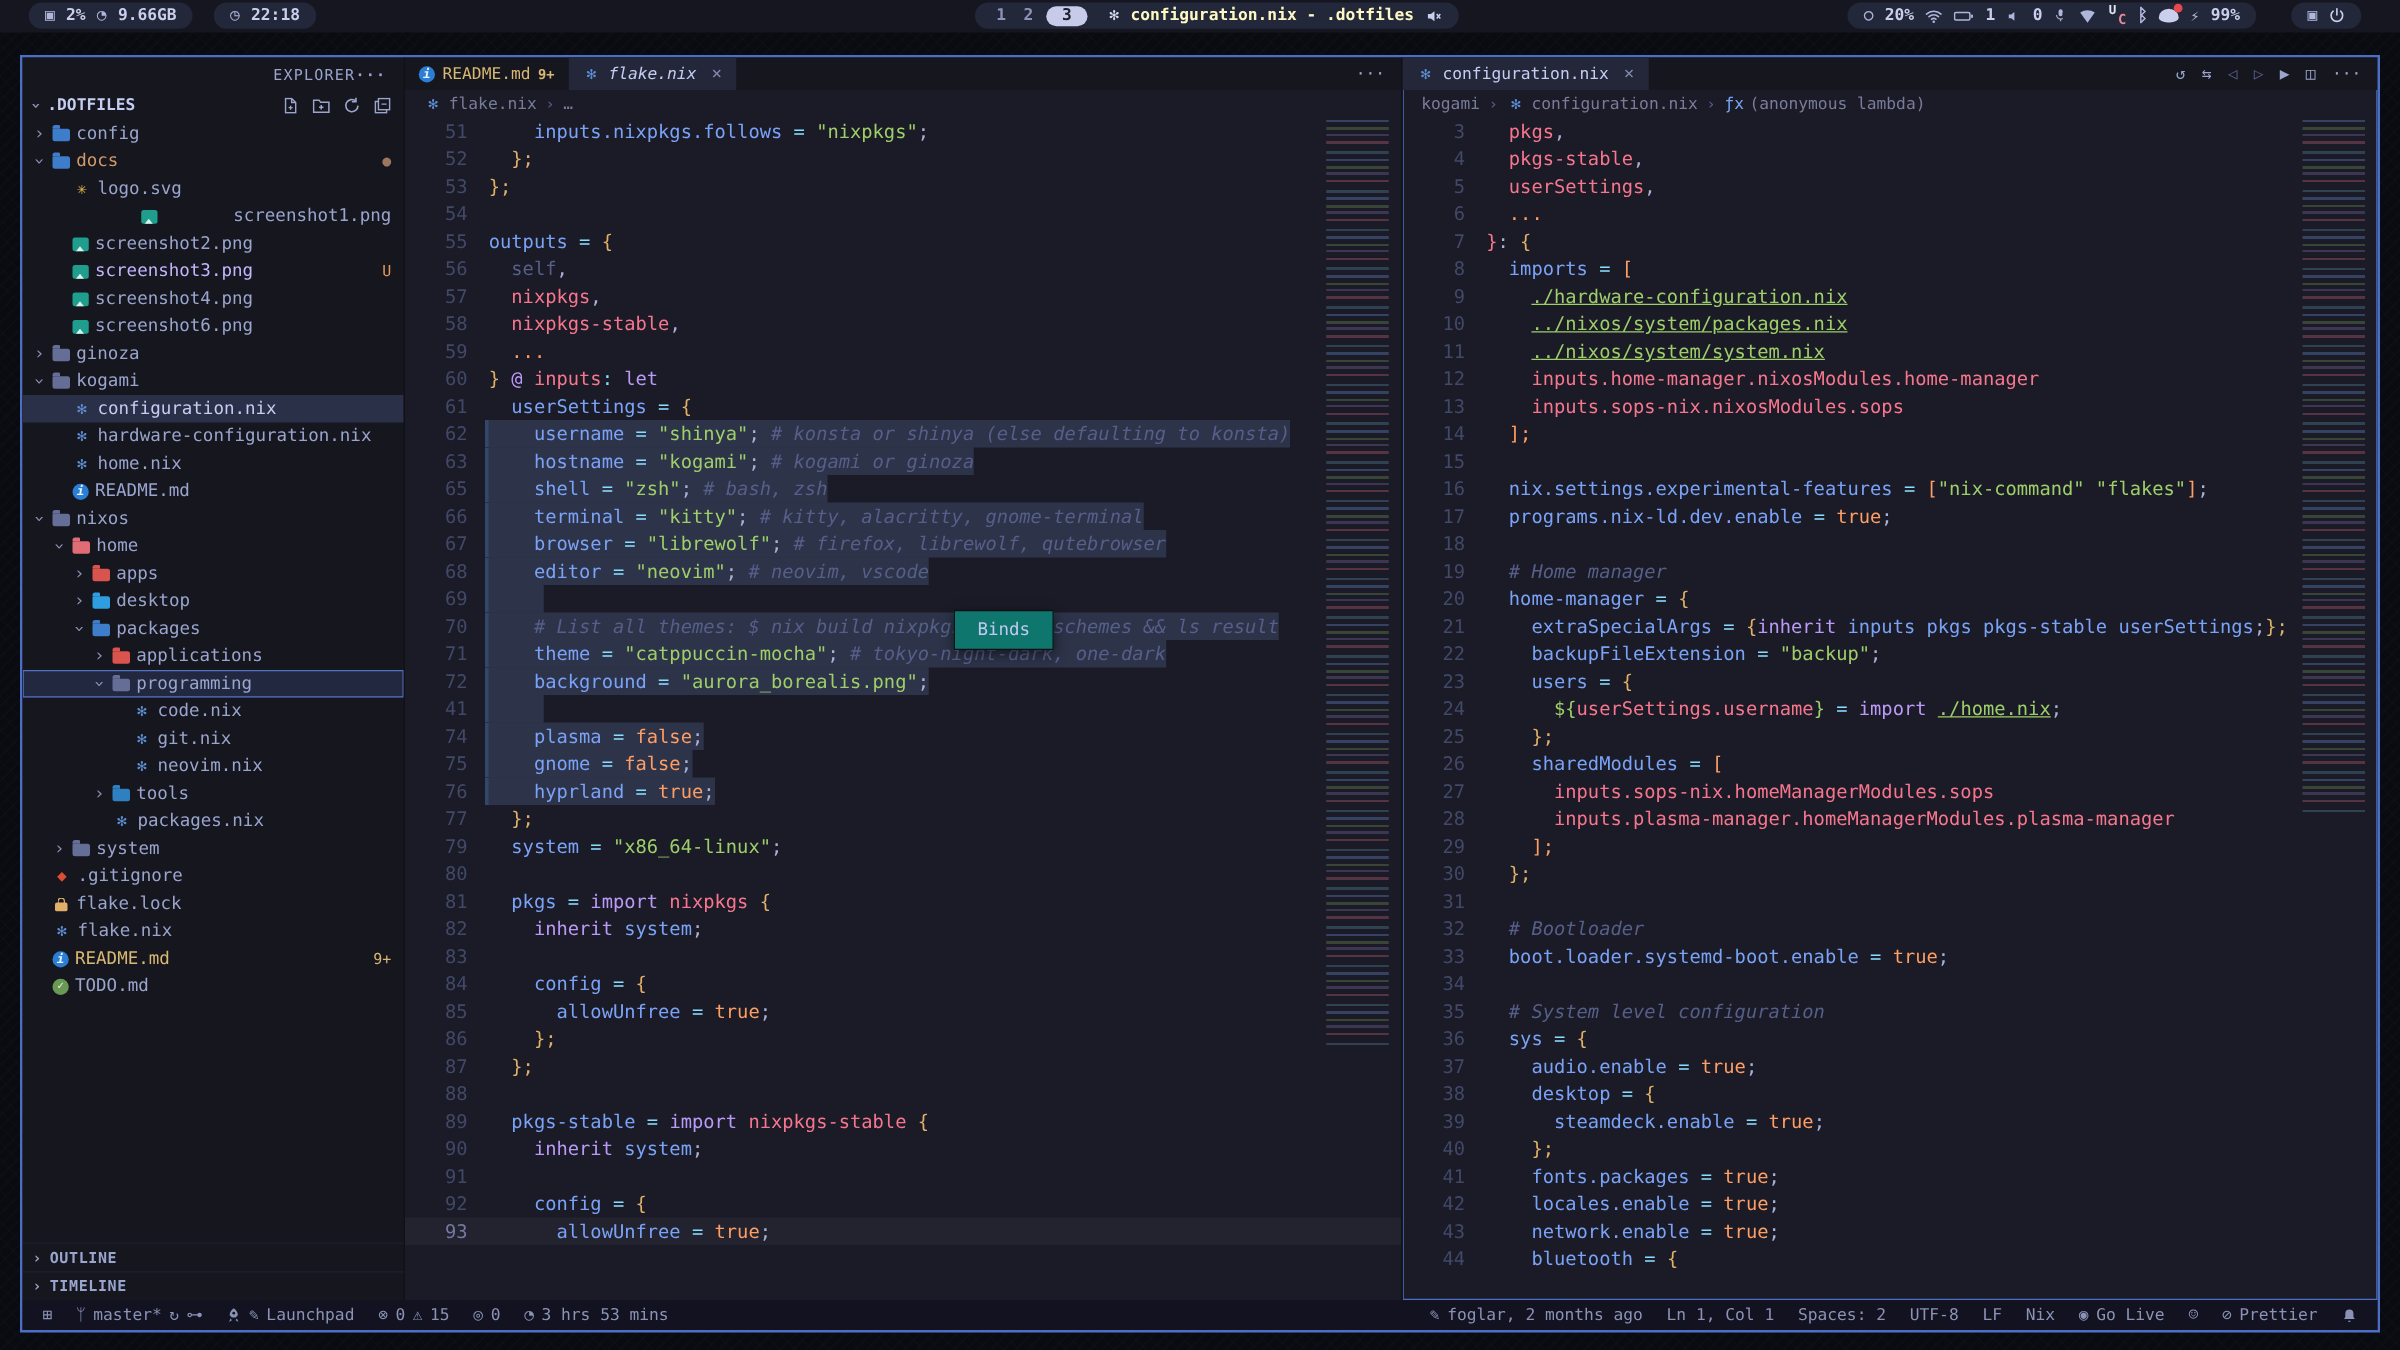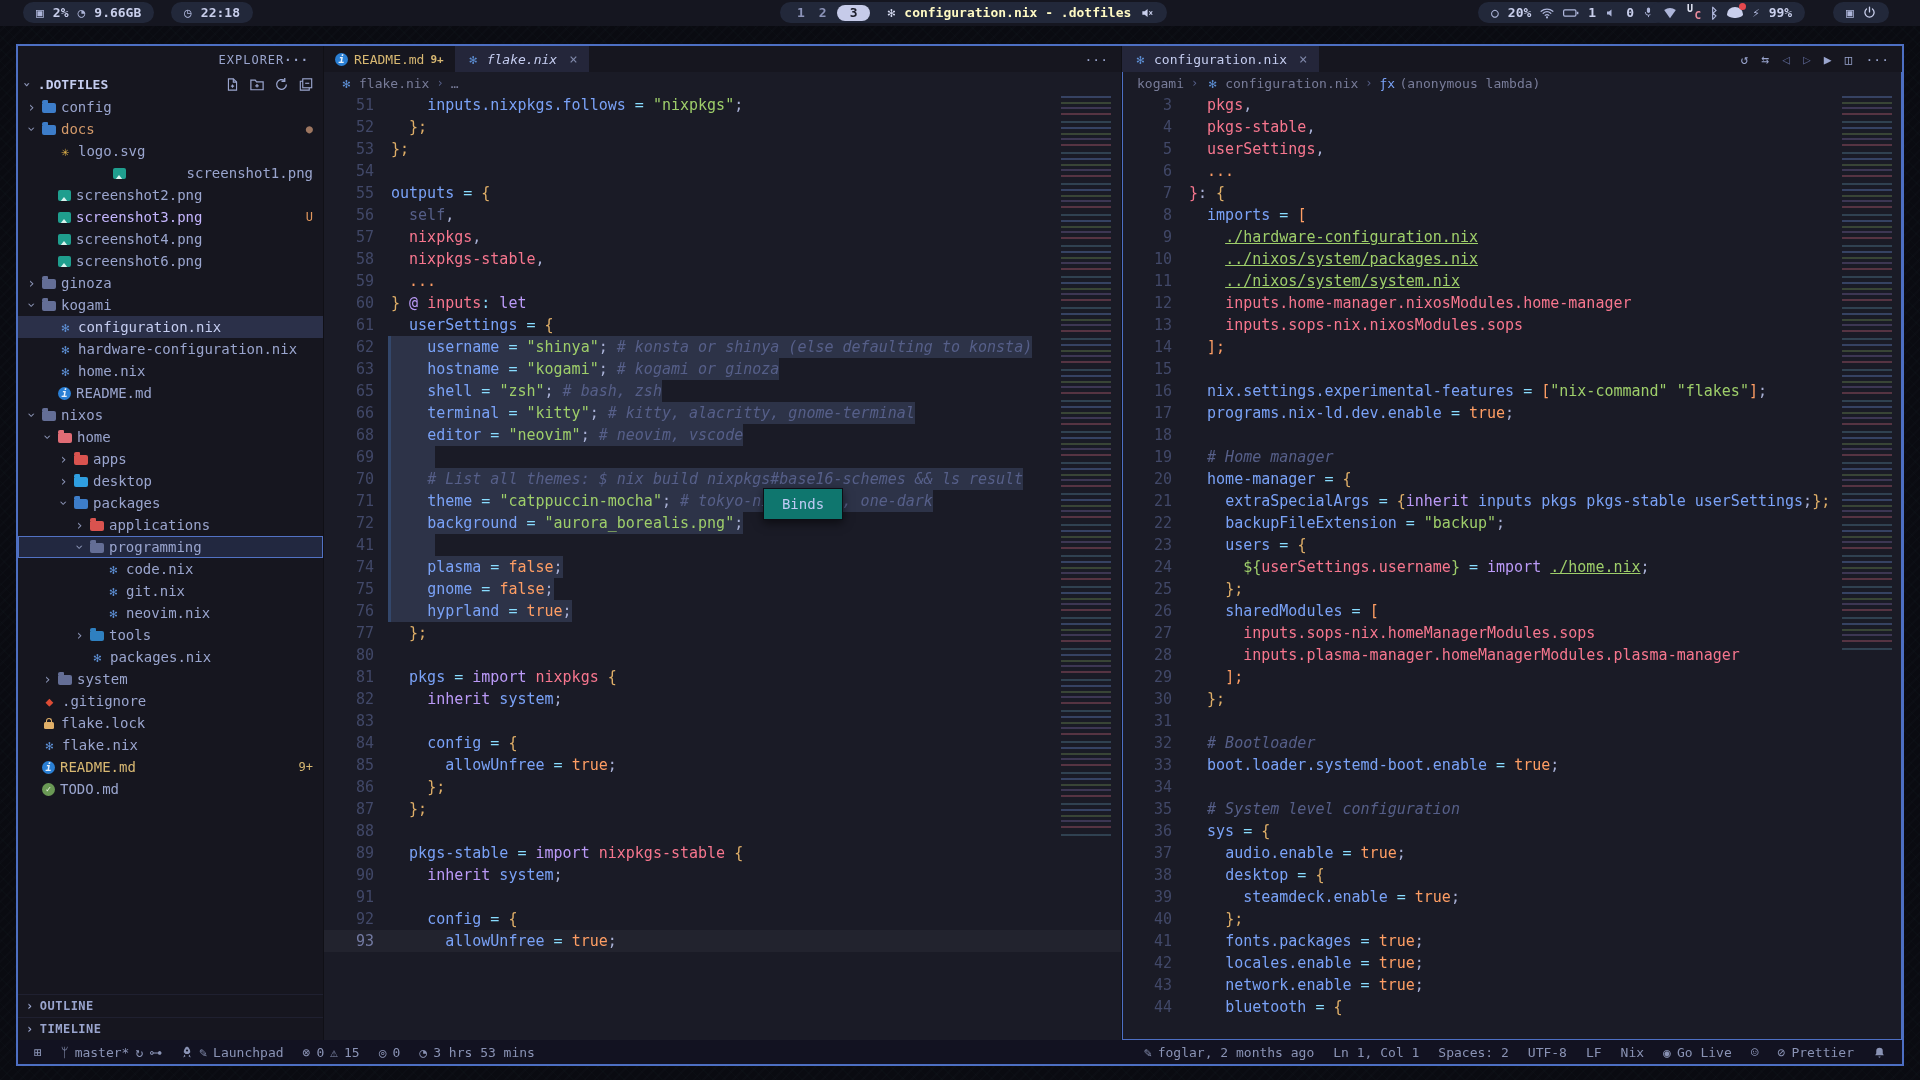--- a/index.html
+++ b/index.html
@@ -433,30 +433,32 @@
           <div class="cl"><span class="gut">56</span><span class="ct"><span>  </span><span class="td">self</span><span class="tf">,</span></span></div>
           <div class="cl"><span class="gut">57</span><span class="ct"><span>  </span><span class="tk">nixpkgs</span><span class="tf">,</span></span></div>
           <div class="cl"><span class="gut">58</span><span class="ct"><span>  </span><span class="tk">nixpkgs-stable</span><span class="tf">,</span></span></div>
           <div class="cl"><span class="gut">59</span><span class="ct"><span>  </span><span class="to">...</span></span></div>
           <div class="cl"><span class="gut">60</span><span class="ct"><span class="ty">}</span><span class="tp"> @ </span><span class="tk">inputs</span><span class="tc">:</span><span class="tp"> let</span></span></div>
           <div class="cl"><span class="gut">61</span><span class="ct"><span>  </span><span class="tb">userSettings</span><span class="tc"> = </span><span class="ty">{</span></span></div>
           <div class="cl sel chg"><span class="gut">62</span><span class="ct"><span>    </span><span class="tb">username</span><span class="tc"> = </span><span class="tg">"shinya"</span><span class="tf">;</span><span class="tm"> # konsta or shinya (else defaulting to konsta)</span></span></div>
           <div class="cl sel chg"><span class="gut">63</span><span class="ct"><span>    </span><span class="tb">hostname</span><span class="tc"> = </span><span class="tg">"kogami"</span><span class="tf">;</span><span class="tm"> # kogami or ginoza</span></span></div>
           <div class="cl sel chg"><span class="gut">65</span><span class="ct"><span>    </span><span class="tb">shell</span><span class="tc"> = </span><span class="tg">"zsh"</span><span class="tf">;</span><span class="tm"> # bash, zsh</span></span></div>
           <div class="cl sel chg"><span class="gut">66</span><span class="ct"><span>    </span><span class="tb">terminal</span><span class="tc"> = </span><span class="tg">"kitty"</span><span class="tf">;</span><span class="tm"> # kitty, alacritty, gnome-terminal</span></span></div>
+          <div class="cl sel chg"><span class="gut">67</span><span class="ct"><span>    </span><span class="tb">browser</span><span class="tc"> = </span><span class="tg">"librewolf"</span><span class="tf">;</span><span class="tm"> # firefox, librewolf, qutebrowser</span></span></div>
           <div class="cl sel chg"><span class="gut">68</span><span class="ct"><span>    </span><span class="tb">editor</span><span class="tc"> = </span><span class="tg">"neovim"</span><span class="tf">;</span><span class="tm"> # neovim, vscode</span></span></div>
           <div class="cl sel stub chg"><span class="gut">69</span><span class="ct"></span></div>
           <div class="cl sel chg"><span class="gut">70</span><span class="ct"><span>    </span><span class="tm"># List all themes: $ nix build nixpkgs#base16-schemes &amp;&amp; ls result</span></span></div>
           <div class="cl sel chg"><span class="gut">71</span><span class="ct"><span>    </span><span class="tb">theme</span><span class="tc"> = </span><span class="tg">"catppuccin-mocha"</span><span class="tf">;</span><span class="tm"> # tokyo-night-dark, one-dark</span></span></div>
           <div class="cl sel chg"><span class="gut">72</span><span class="ct"><span>    </span><span class="tb">background</span><span class="tc"> = </span><span class="tg">"aurora_borealis.png"</span><span class="tf">;</span></span></div>
           <div class="cl sel stub chg"><span class="gut">41</span><span class="ct"></span></div>
           <div class="cl sel chg"><span class="gut">74</span><span class="ct"><span>    </span><span class="tb">plasma</span><span class="tc"> = </span><span class="to">false</span><span class="tf">;</span></span></div>
           <div class="cl sel chg"><span class="gut">75</span><span class="ct"><span>    </span><span class="tb">gnome</span><span class="tc"> = </span><span class="to">false</span><span class="tf">;</span></span></div>
           <div class="cl sel chg"><span class="gut">76</span><span class="ct"><span>    </span><span class="tb">hyprland</span><span class="tc"> = </span><span class="to">true</span><span class="tf">;</span></span></div>
           <div class="cl"><span class="gut">77</span><span class="ct"><span>  </span><span class="ty">};</span></span></div>
+          <div class="cl"><span class="gut">79</span><span class="ct"><span>  </span><span class="tb">system</span><span class="tc"> = </span><span class="tg">"x86_64-linux"</span><span class="tf">;</span></span></div>
           <div class="cl"><span class="gut">80</span><span class="ct"></span></div>
           <div class="cl"><span class="gut">81</span><span class="ct"><span>  </span><span class="tb">pkgs</span><span class="tc"> = </span><span class="tp">import</span><span class="tk"> nixpkgs </span><span class="ty">{</span></span></div>
           <div class="cl"><span class="gut">82</span><span class="ct"><span>    </span><span class="tp">inherit</span><span class="tb"> system</span><span class="tf">;</span></span></div>
           <div class="cl"><span class="gut">83</span><span class="ct"></span></div>
           <div class="cl"><span class="gut">84</span><span class="ct"><span>    </span><span class="tb">config</span><span class="tc"> = </span><span class="ty">{</span></span></div>
           <div class="cl"><span class="gut">85</span><span class="ct"><span>      </span><span class="tb">allowUnfree</span><span class="tc"> = </span><span class="to">true</span><span class="tf">;</span></span></div>
           <div class="cl"><span class="gut">86</span><span class="ct"><span>    </span><span class="ty">};</span></span></div>
           <div class="cl"><span class="gut">87</span><span class="ct"><span>  </span><span class="ty">};</span></span></div>
           <div class="cl"><span class="gut">88</span><span class="ct"></span></div>
           <div class="cl"><span class="gut">89</span><span class="ct"><span>  </span><span class="tb">pkgs-stable</span><span class="tc"> = </span><span class="tp">import</span><span class="tk"> nixpkgs-stable </span><span class="ty">{</span></span></div>

